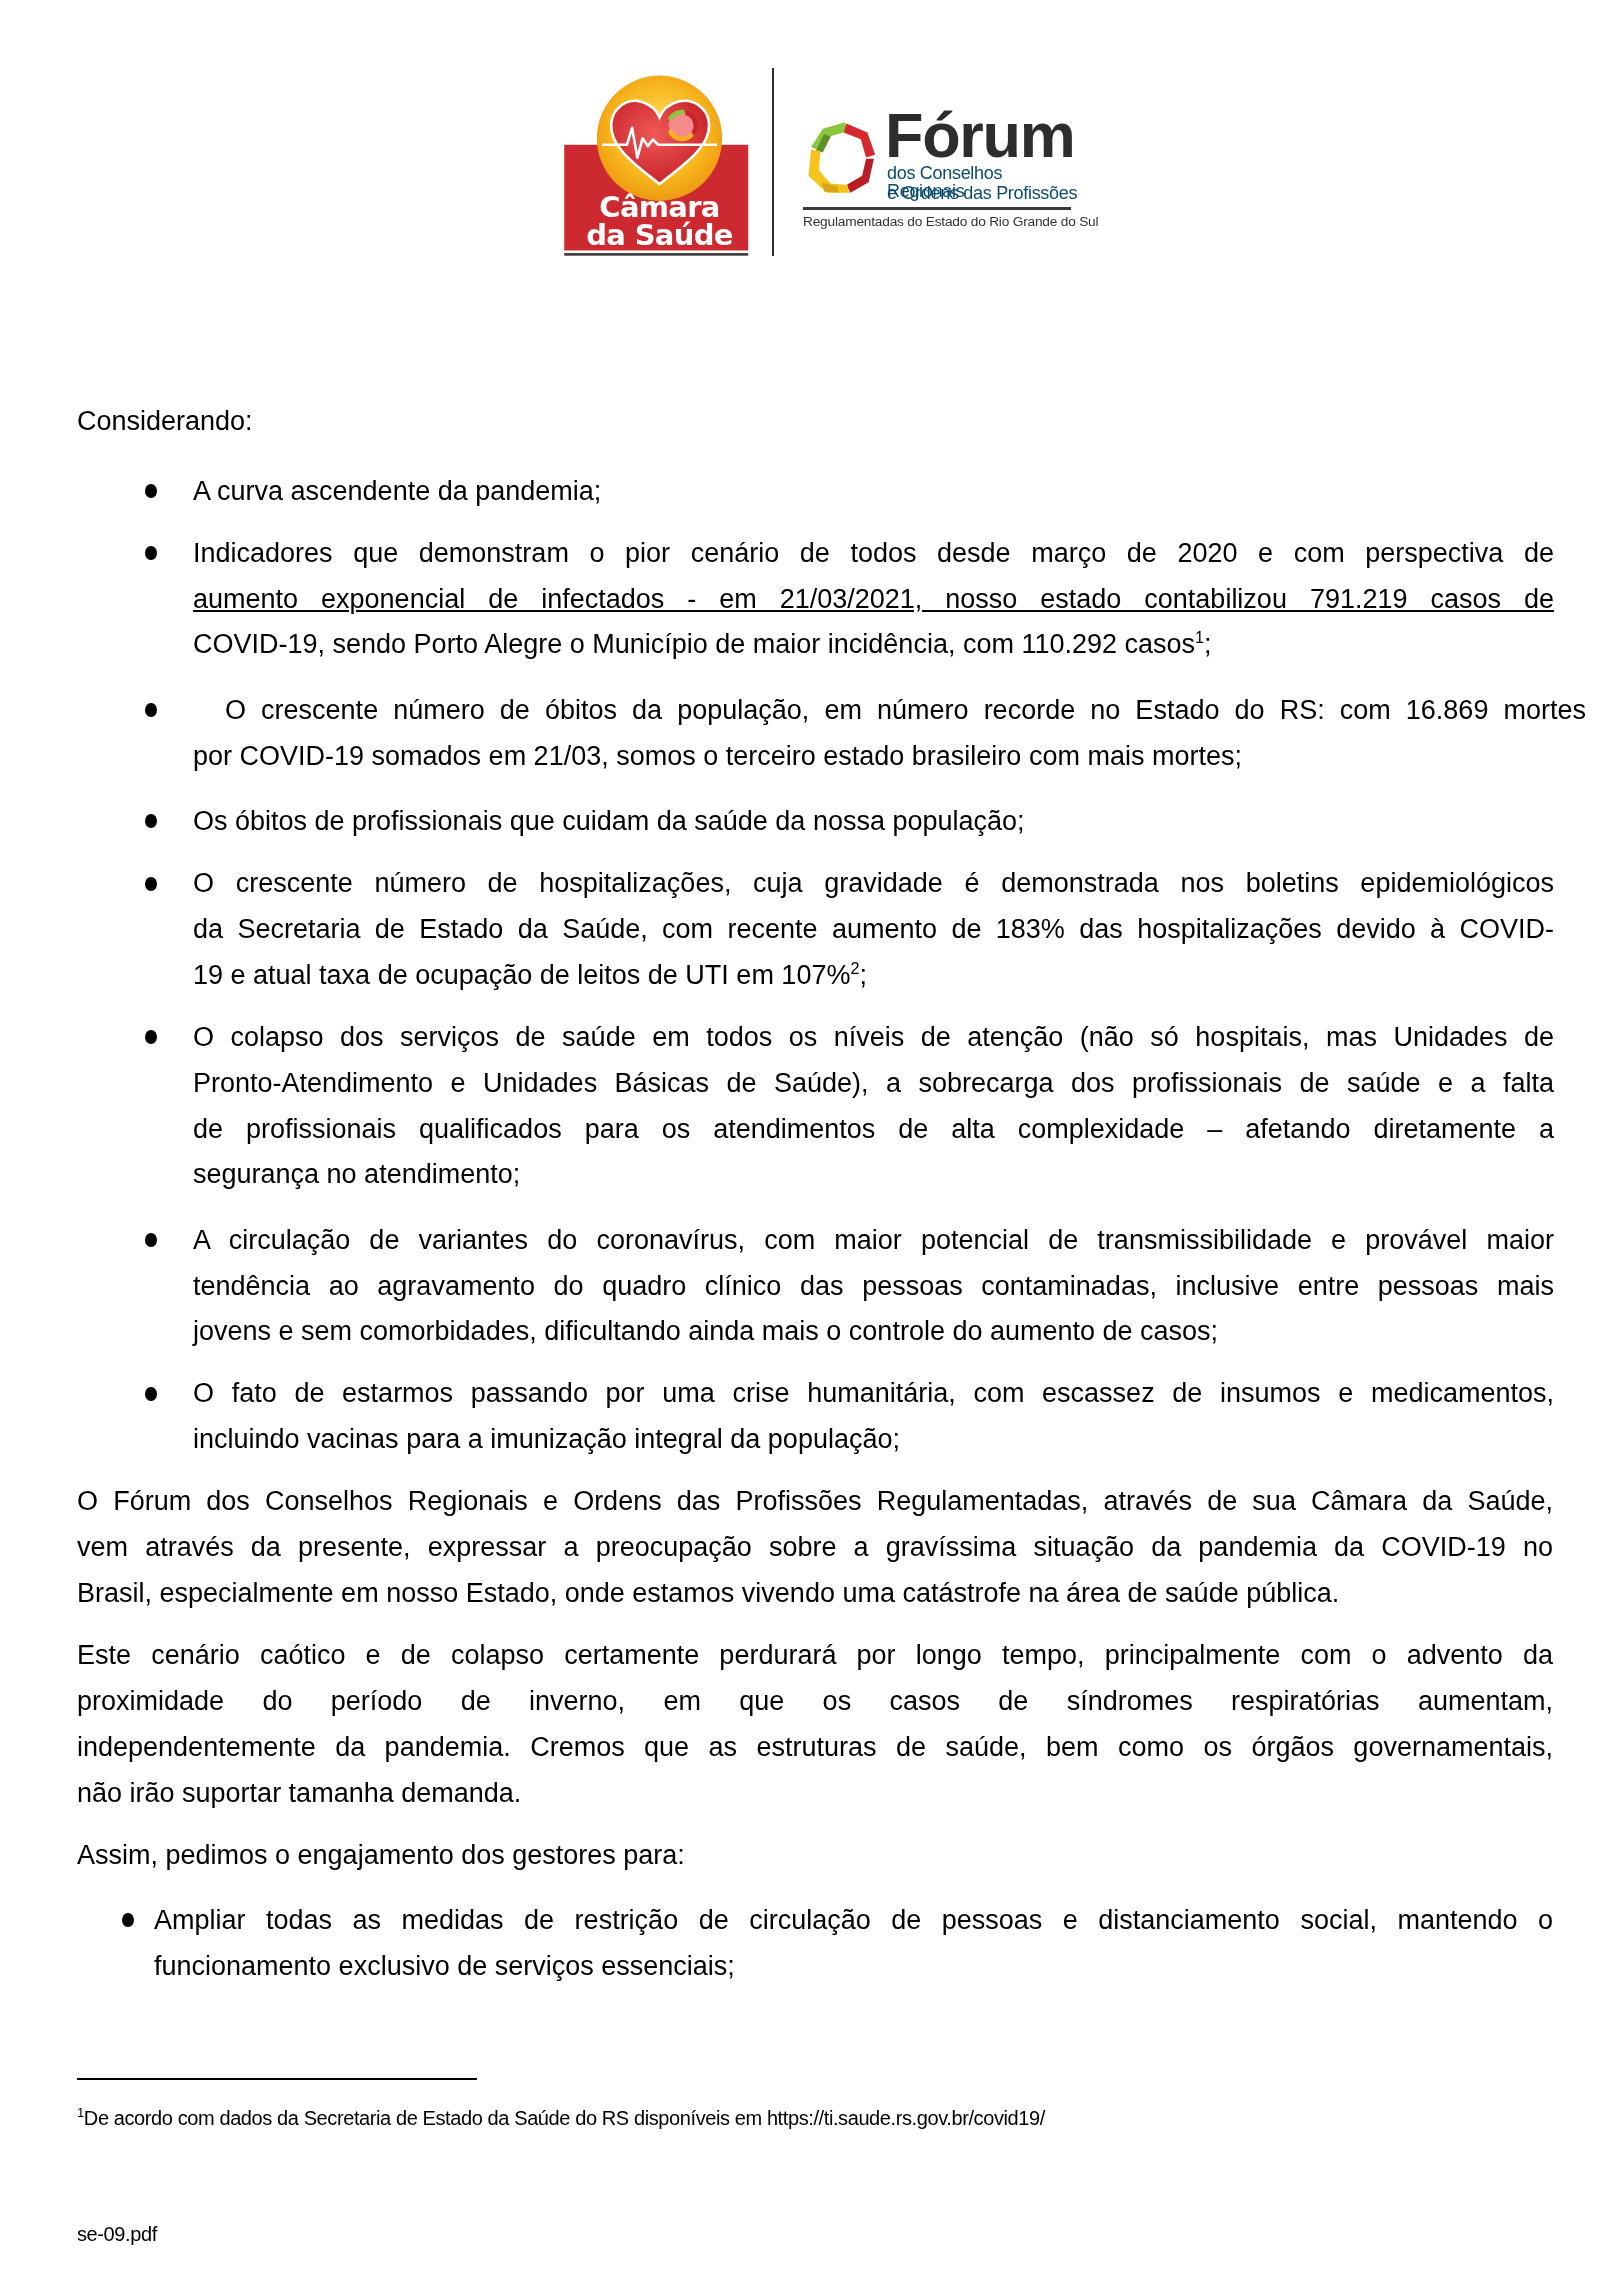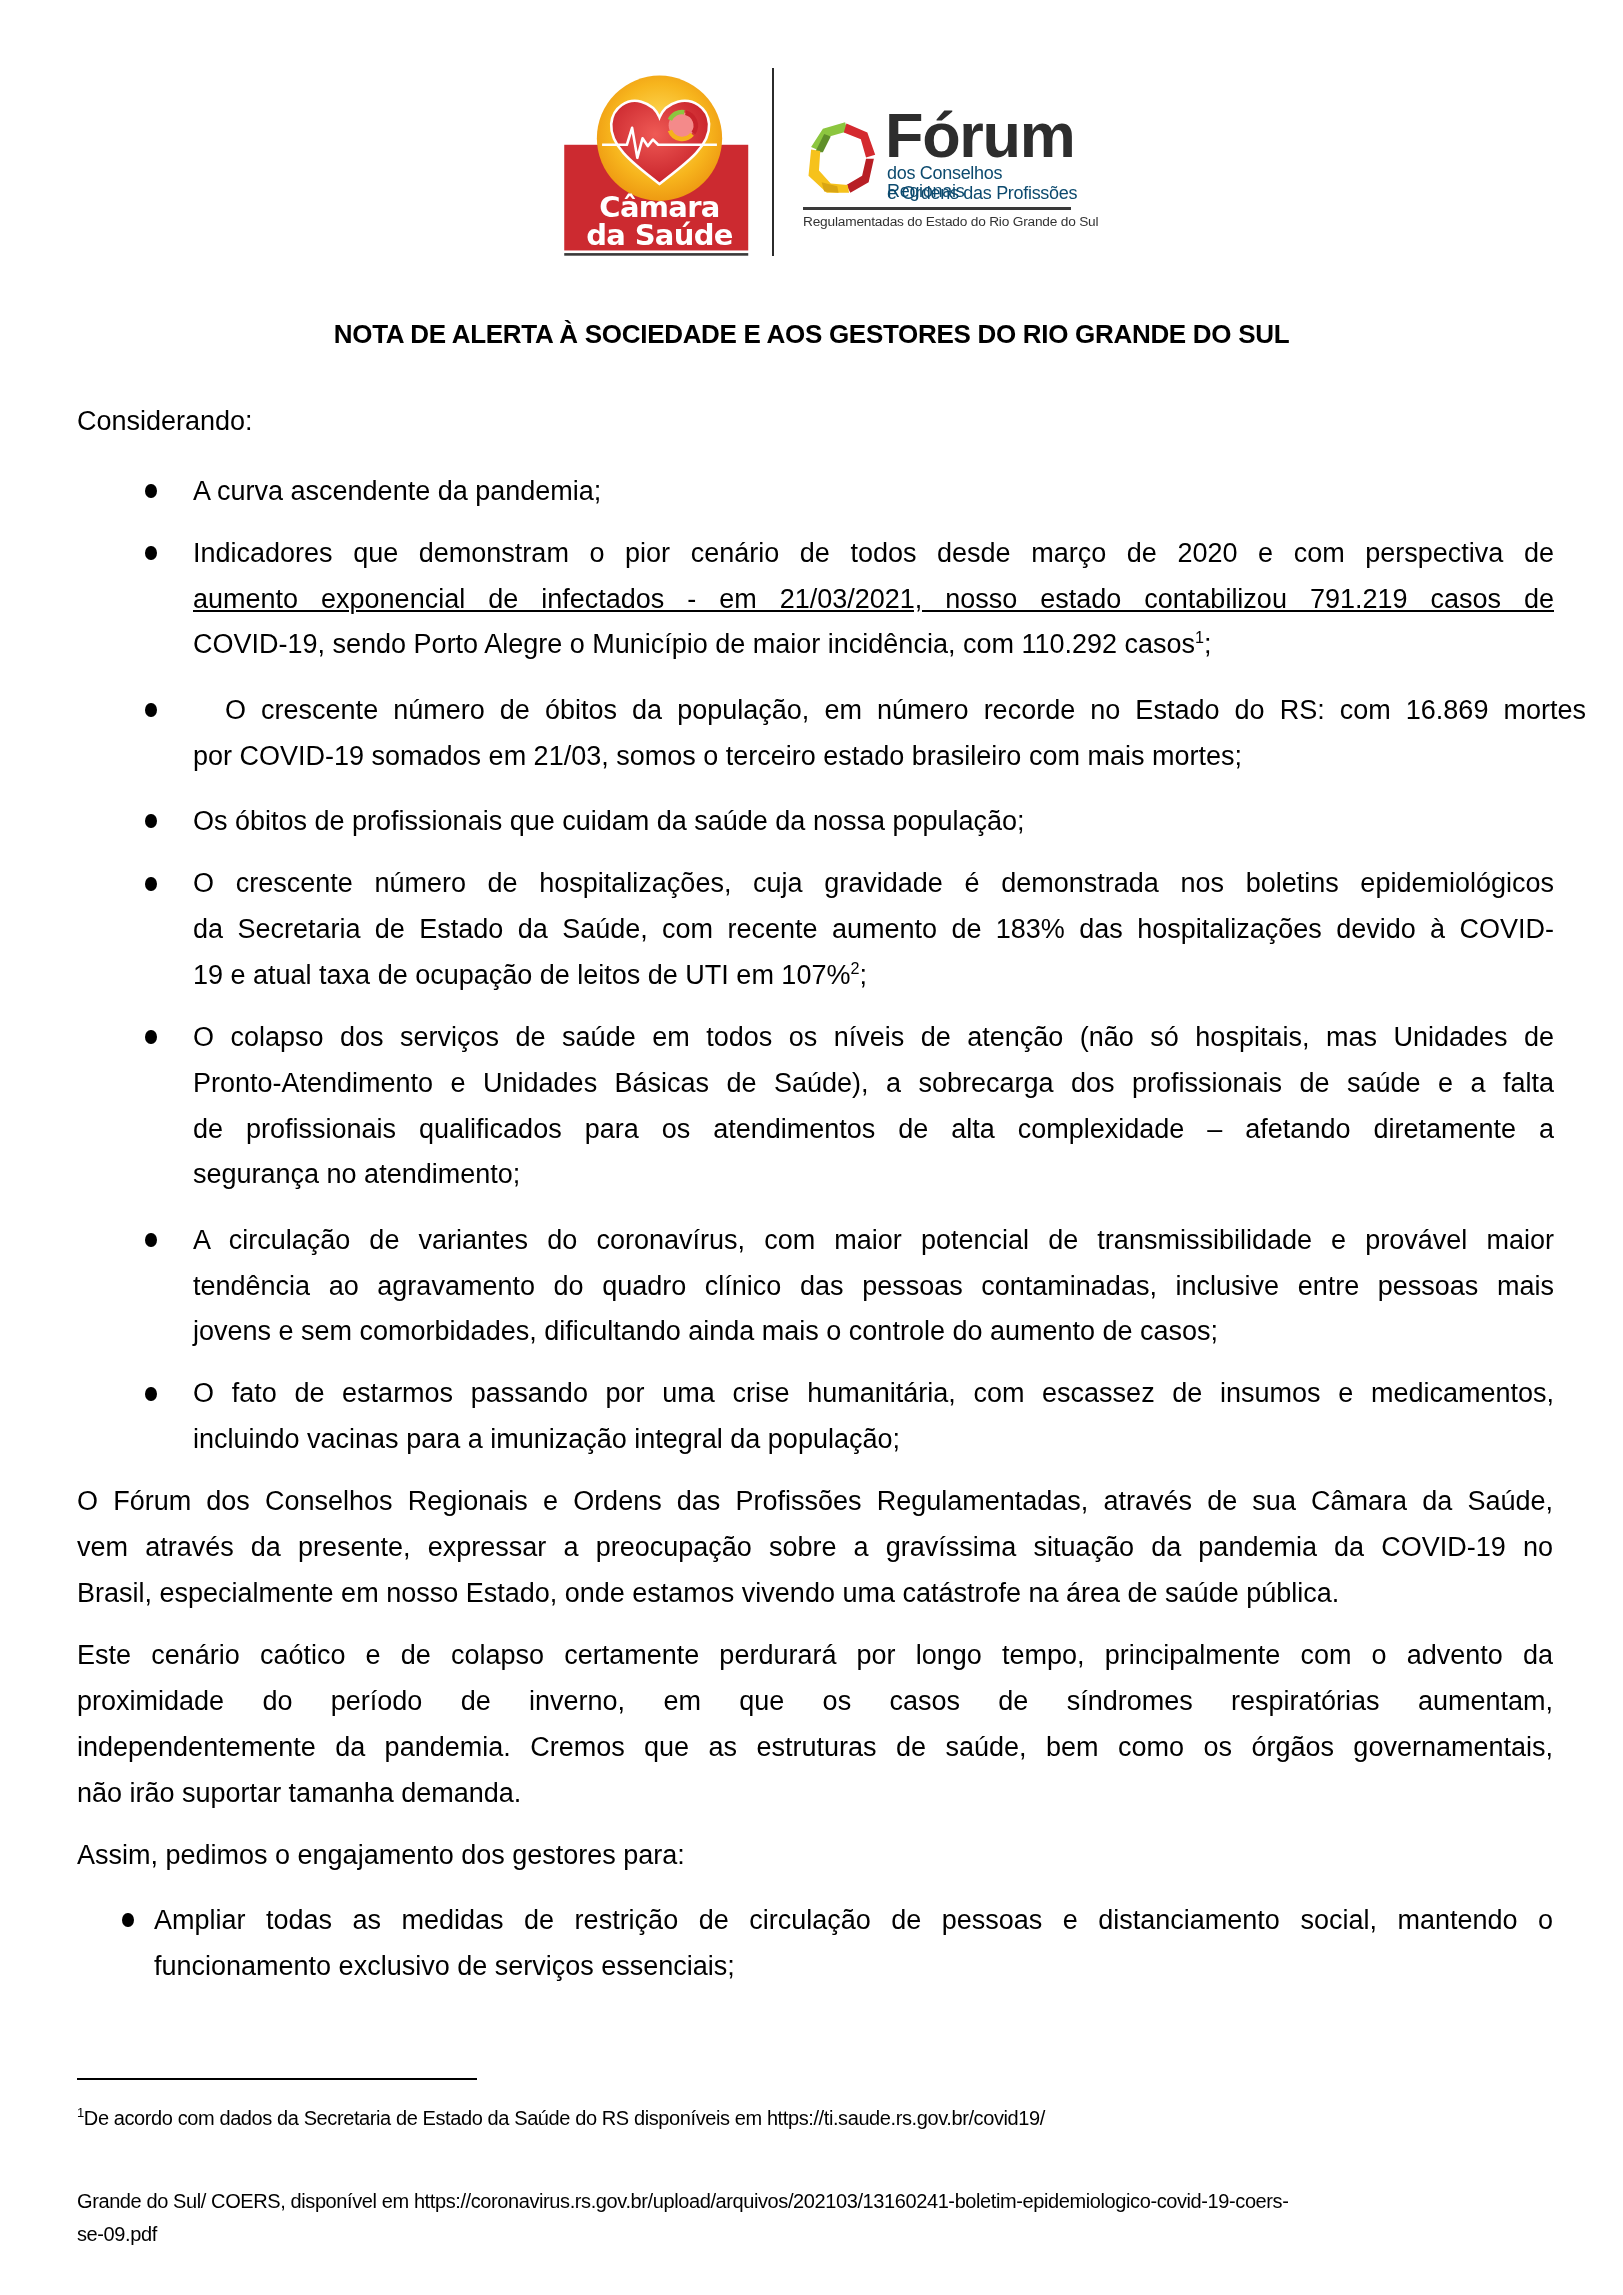--- a/index.html
+++ b/index.html
@@ -74,21 +74,20 @@
         <path d="M-30 40 L-6 46 L-4 56 L-26 54 Z" fill="#d9a514"></path>
       </g>
     </svg>
     <div class="forum-word">Fórum</div>
     <div class="forum-sub l1">dos Conselhos Regionais</div>
     <div class="forum-sub l2">e Ordens das Profissões</div>
     <div class="forum-rule"></div>
     <div class="forum-reg">Regulamentadas do Estado do Rio Grande do Sul</div>
   </div>
 
-  <div class="title">NOTA DE ALERTA À SOCIEDADE E AOS GESTORES DO RIO GRANDE DO SUL</div>
 
   <div class="line" style="left:77px; top:398px;">Considerando:</div>
 
   <div>
 
     <div class="bullet-dot" style="left:145px; top:484px;"></div>
     <div class="line" style="left:193px; top:468px;">A curva ascendente da pandemia;</div>
 
     <div class="bullet-dot" style="left:145px; top:546px;"></div>
     <div class="line j" style="left: 193px; top: 530px; width: 1361px; white-space: normal; overflow: hidden;">Indicadores que demonstram o pior cenário de todos desde março de 2020 e com perspectiva de</div>
@@ -139,17 +138,16 @@
   <div class="line" style="left:77px; top:1832px;">Assim, pedimos o engajamento dos gestores para:</div>
 
   <div>
     <div class="bullet-dot" style="left:122px; top:1913px;"></div>
     <div class="line j" style="left: 154px; top: 1897px; width: 1399px; white-space: normal; overflow: hidden;">Ampliar todas as medidas de restrição de circulação de pessoas e distanciamento social, mantendo o</div>
     <div class="line" style="left:154px; top:1943px;">funcionamento exclusivo de serviços essenciais;</div>
   </div>
 
   <div class="fn-rule"></div>
   <div class="fn" style="top:2102px;"><sup>1</sup><span>De acordo com dados da Secretaria de Estado da Saúde do RS disponíveis em https://ti.saude.rs.gov.br/covid19/</span></div>
-  <div class="fn" style="top:2185px;">Grande do Sul/ COERS, disponível em https://coronavirus.rs.gov.br/upload/arquivos/202103/13160241-boletim-epidemiologico-covid-19-coers-</div>
   <div class="fn" style="top:2218px;">se-09.pdf</div>
 
 </div>
 
 
 </body></html>

